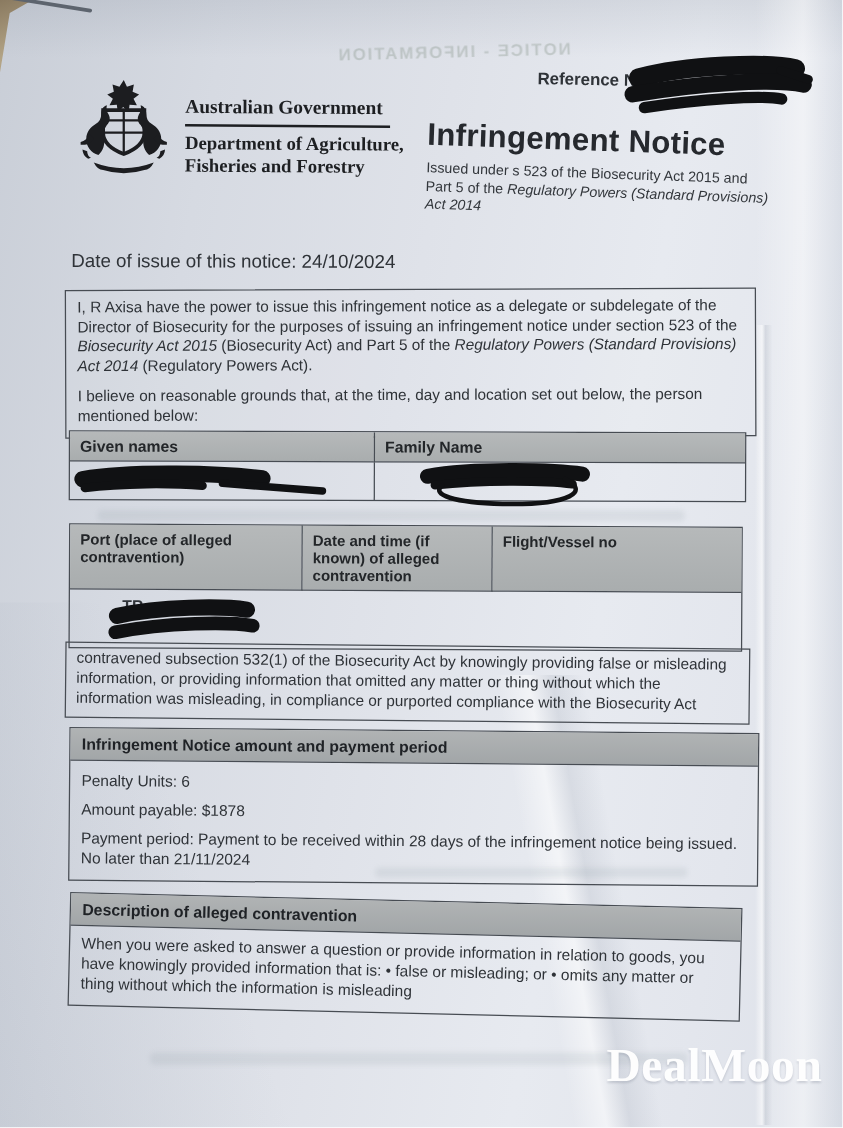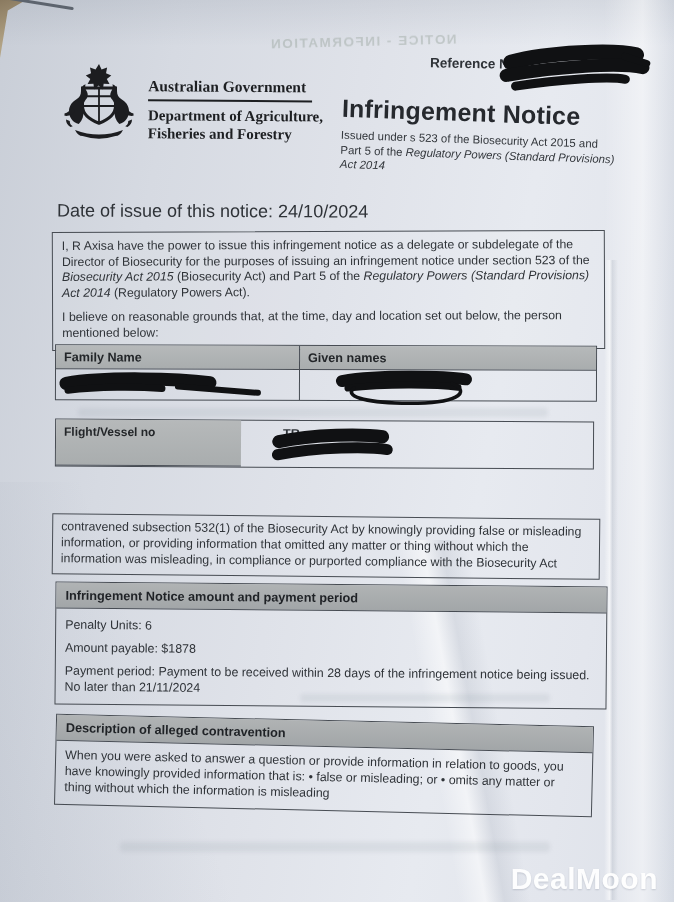--- a/index.html
+++ b/index.html
@@ -40,21 +40,21 @@
   .crest-cap .l2{font-size:15px;line-height:18px;}
   
   .ref-label{position:absolute;left:430px;top:56px;font-size:13.5px;font-weight:bold;transform:rotate(1deg);}
   .ref-redaction{position:absolute;left:497px;top:42px;transform:rotate(-2deg);}
   
   .title-block{position:absolute;left:341px;top:99px;width:300px;transform:rotate(2deg);}
   .doc-title{font-size:25px;font-weight:bold;letter-spacing:.2px;color:#26292e;}
   .doc-sub{margin-top:5px;font-size:11.4px;line-height:14.5px;color:#33373c;}
   .it{font-style:italic;}
   
-  .date-line{position:absolute;left:57px;top:201px;font-size:18px;transform:rotate(.2deg);}
+  .date-line{position:absolute;left:57px;top:201px;font-size:15px;transform:rotate(.2deg);}
   
   .intro-box{position:absolute;left:52px;top:231px;width:533px;padding:6px 9px 8px 9px;
     font-size:12.3px;line-height:15.6px;transform:rotate(-.2deg);background:rgba(255,255,255,.06);}
   .intro-box p{margin:0;}
   .intro-box p+p{margin-top:9px;}
   
   .ntable{position:absolute;left:55px;top:345px;width:540px;transform:rotate(.15deg);
     display:grid;grid-template-columns:243px 1fr;border:1.5px solid #474c53;}
   .cell-h{background:linear-gradient(180deg,#b6b9ba,#a9adae);font-weight:bold;font-size:12.6px;
     padding:5px 8px 4px 8px;border-bottom:1.5px solid #474c53;color:#232629;}
@@ -76,22 +76,22 @@
   .sec-desc{top:720px;width:536px;transform:rotate(1.35deg);}
   .sec-bar{background:linear-gradient(180deg,#b0b3b4,#a2a6a8);font-weight:bold;font-size:12.7px;
     color:#1f2226;padding:6px 9px 5px 9px;border-bottom:1.5px solid #474c53;}
   .sec-body{padding:6px 9px 9px 9px;font-size:12.4px;line-height:16px;}
   .sec-body .row{margin-top:7px;}
   .sec-body .row:first-child{margin-top:2px;}
   
   .redact{position:absolute;}
   .flight-partial{position:absolute;left:42px;top:6px;font-size:12.5px;font-weight:bold;color:#2f3338;}
   
-  .watermark{position:absolute;right:16px;bottom:6px;font-family:Liberation Sans, sans-serif;
-    font-weight:bold;font-size:30px;letter-spacing:.5px;color:#ffffff;opacity:.96;
+  .watermark{position:absolute;right:16px;bottom:27px;font-family:Liberation Serif, serif;
+    font-weight:bold;font-size:38px;letter-spacing:.5px;color:#ffffff;opacity:.96;
     text-shadow:0 1px 2px rgba(90,100,120,.25);}
 </style>
 </head>
 <body>
 
 <div class="photo ink">
 
   <div class="shade-top"></div>
   <div class="light-band"></div>
   <div class="crease-v"></div>
@@ -146,22 +146,22 @@
   </div>
 
   <div class="date-line">Date of issue of this notice: 24/10/2024</div>
 
   <div class="intro-box bx">
     <p><span>I, R Axisa have the power to issue this infringement notice as a delegate or subdelegate of the Director of Biosecurity for the purposes of issuing an infringement notice under section 523 of the </span><span class="it">Biosecurity Act 2015</span><span> (Biosecurity Act) and Part 5 of the </span><span class="it">Regulatory Powers (Standard Provisions) Act 2014</span><span> (Regulatory Powers Act).</span></p>
     <p>I believe on reasonable grounds that, at the time, day and location set out below, the person mentioned below:</p>
   </div>
 
   <div class="ntable">
+    <div class="cell-h">Given names</div>
     <div class="cell-h">Family Name</div>
-    <div class="cell-h">Given names</div>
     <div class="cell-d">
       <svg class="redact" style="left:2px;top:2px;" width="210" height="28" viewBox="0 0 210 28">
         <g stroke="#101113" fill="none" stroke-linecap="round">
           <path d="M8 12 C48 5 120 7 152 11" stroke-width="13"></path>
           <path d="M120 15 L200 21" stroke-width="6"></path>
           <path d="M10 19 C40 15 80 15 104 17" stroke-width="7"></path>
         </g>
       </svg>
     </div>
     <div class="cell-d">
@@ -169,20 +169,22 @@
         <g stroke="#101113" fill="none" stroke-linecap="round">
           <path d="M12 11 C52 4 116 6 136 9" stroke-width="12"></path>
           <path d="M18 18 C55 14 105 14 128 17" stroke-width="7"></path>
           <path d="M122 13 C142 22 128 34 72 33 C34 32 14 26 24 18" stroke-width="3.6"></path>
         </g>
       </svg>
     </div>
   </div>
 
   <div class="ptable">
+    <div class="cell-h">Port (place of alleged contravention)</div>
+    <div class="cell-h">Date and time (if known) of alleged contravention</div>
     <div class="cell-h">Flight/Vessel no</div>
     <div class="cell-d">
       <span class="flight-partial">TR</span>
       <svg class="redact" style="left:28px;top:4px;" width="130" height="40" viewBox="0 0 130 40">
         <g stroke="#101113" fill="none" stroke-linecap="round" transform="rotate(-3 65 20)">
           <path d="M10 14 C45 8 95 10 114 14" stroke-width="13"></path>
           <path d="M8 27 C50 21 100 23 118 27" stroke-width="11"></path>
         </g>
       </svg>
     </div>

